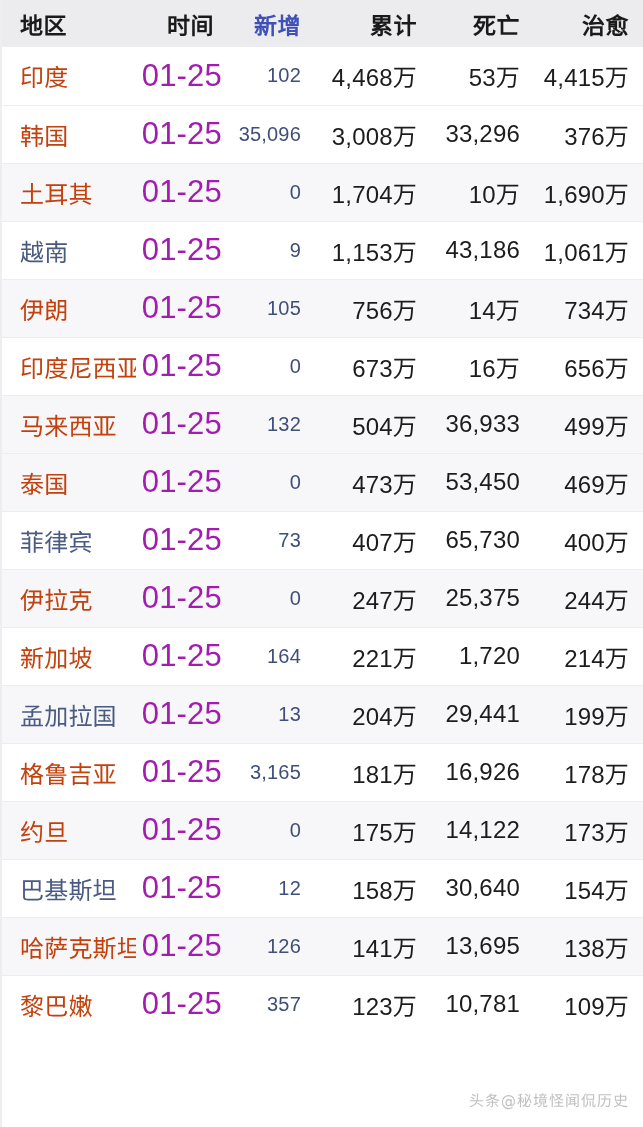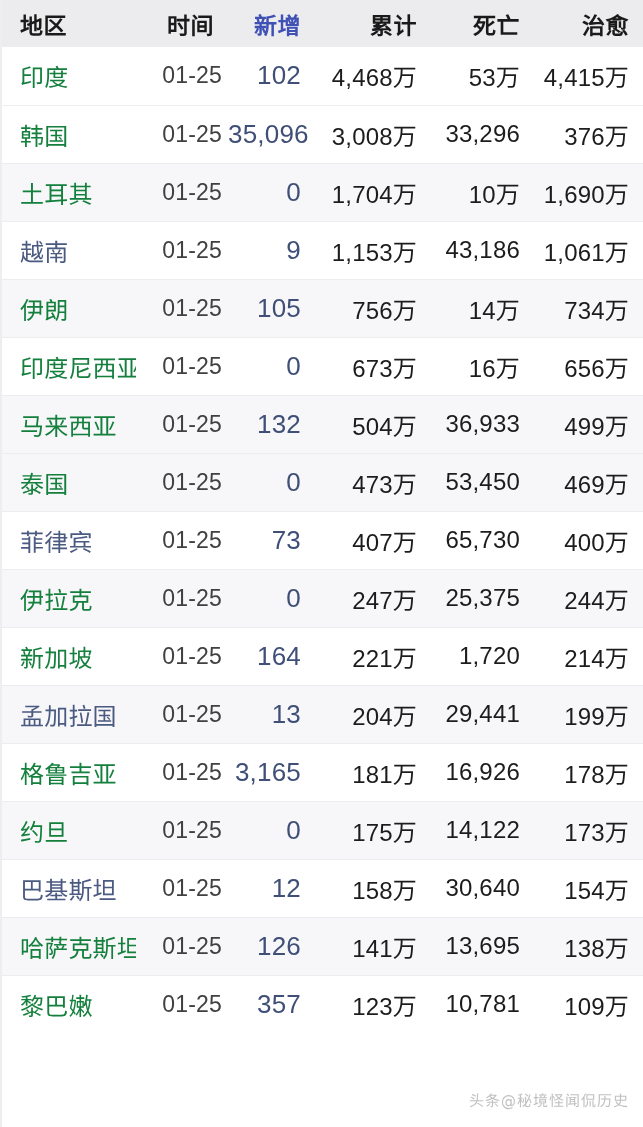--- a/index.html
+++ b/index.html
@@ -88,36 +88,36 @@
     white-space: nowrap;
     overflow: hidden;
     letter-spacing: 0.2px;
   }
 
   td.cell-region {
     text-align: left;
     padding-left: 18px;
     padding-right: 0;
     font-size: 24px;
-    color: #15803d;
+    color: #c2410c;
     max-width: 134px;
   }
   td.cell-region.is-link {
     color: #4a5a80;
   }
 
   td.cell-time {
-    color: #404040;
-    font-size: 23px;
+    color: #a21caf;
+    font-size: 31px;
     padding-right: 6px;
   }
 
   td.cell-new {
     color: #3f4f78;
-    font-size: 26px;
+    font-size: 20px;
   }
 
   td.cell-total, td.cell-death, td.cell-cured {
     color: #1c1c1c;
   }
 
   
   .watermark {
     position: absolute;
     right: 14px;

